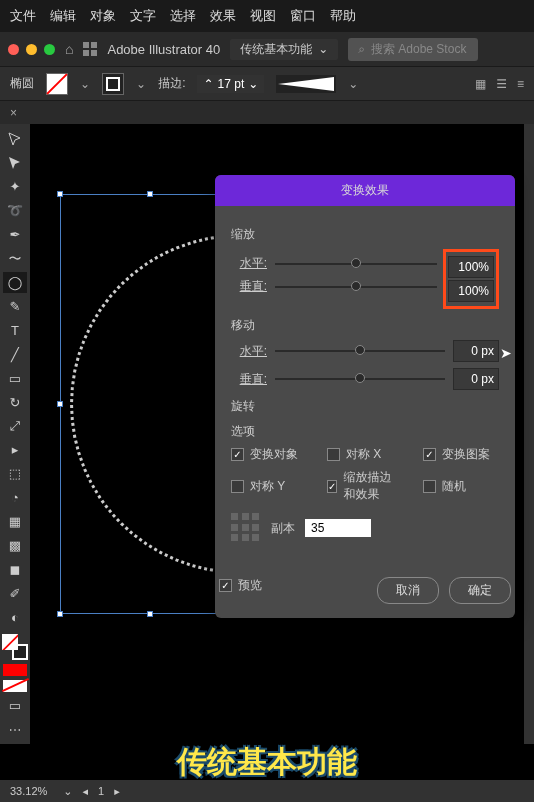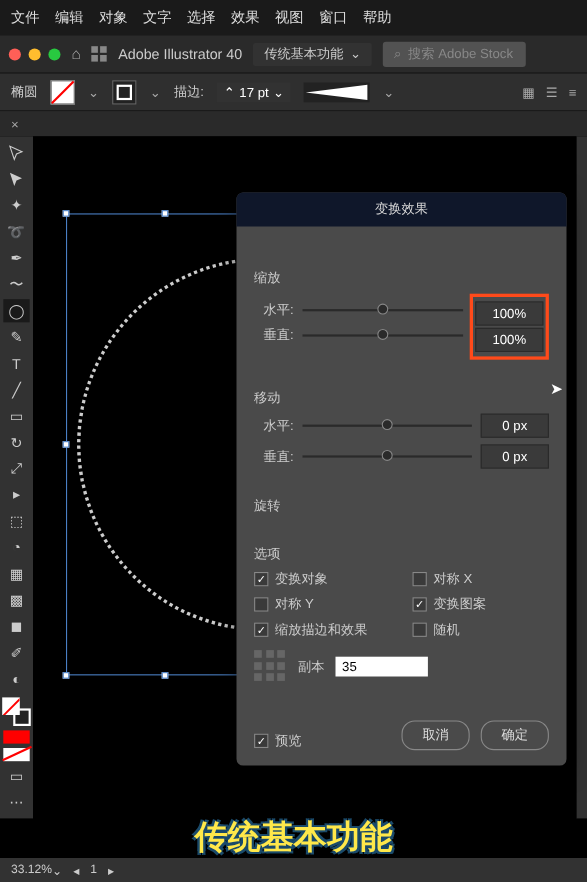--- a/index.html
+++ b/index.html
@@ -53,55 +53,55 @@
 .artboard { position: absolute; left: 30px; top: 70px; width: 180px; height: 420px; border: 1px solid #4a7fc4; }
 .handle { position: absolute; width: 6px; height: 6px; background: #fff; border: 1px solid #4a7fc4; }
 .h-tl { top: -4px; left: -4px; } .h-tr { top: -4px; right: -4px; }
 .h-bl { bottom: -4px; left: -4px; } .h-br { bottom: -4px; right: -4px; }
 .h-ml { top: 50%; left: -4px; margin-top: -3px; }
 .h-tm { top: -4px; left: 50%; margin-left: -3px; }
 .h-bm { bottom: -4px; left: 50%; margin-left: -3px; }
 .dotted-circle { position: absolute; width: 340px; height: 340px; border: 3px dotted #ccc; border-radius: 50%; left: 40px; top: 110px; }
 
 .dialog { position: absolute; left: 215px; top: 175px; width: 300px; background: #4a4a4a; border-radius: 6px; box-shadow: 0 4px 20px rgba(0,0,0,.5); }
-.dialog-title { text-align: center; padding: 7px; background: #0f172a; color: #d8d8d8; font-size: 12px; border-radius: 6px 6px 0 0; }
+.dialog-title { text-align: center; padding: 7px; background: #6d28d9; color: #d8d8d8; font-size: 12px; border-radius: 6px 6px 0 0; }
 .dialog-body { padding: 12px 16px 14px; }
-.section-label { color: #ccc; font-size: 12px; margin: 26px 0 6px; }
+.section-label { color: #ccc; font-size: 12px; margin: 8px 0 6px; }
 .field-row { display: flex; align-items: center; gap: 8px; margin: 6px 0; }
-.field-label { width: 36px; color: #ccc; font-size: 12px; text-align: right; }
+.field-label { width: 36px; color: #ccc; font-size: 12px; text-align: right; text-decoration: underline; }
 .slider { flex: 1; height: 2px; background: #2a2a2a; position: relative; }
 .slider-thumb { position: absolute; width: 10px; height: 10px; background: #2a2a2a; border: 1px solid #888; border-radius: 50%; top: -5px; left: 50%; margin-left: -5px; }
-.value-box { width: 62px; background: #3a3a3a; color: #fff; text-align: center; padding: 3px 4px; font-size: 12px; border: 1px solid #2a2a2a; }
+.value-box { width: 46px; background: #3a3a3a; color: #fff; text-align: right; padding: 3px 4px; font-size: 12px; border: 1px solid #2a2a2a; }
 .highlight-box { border: 3px solid #ff4a1a; padding: 2px; }
 .highlight-box .value-box { margin: 2px 0; }
 
 .angle-row { display: flex; align-items: center; gap: 10px; margin: 6px 0; }
 .angle-dial { width: 26px; height: 26px; border: 1.5px solid #aaa; border-radius: 50%; position: relative; }
 .angle-dial::after { content: ""; position: absolute; width: 12px; height: 1.5px; background: #aaa; top: 12px; left: 13px; }
 
-.checkbox-grid { display: grid; grid-template-columns: 1fr 1fr; gap: 6px 20px; margin: 6px 0; }
+.checkbox-grid { display: grid; grid-template-columns: 1fr 1fr 1fr; gap: 6px 20px; margin: 6px 0; }
 .check-row { display: flex; align-items: center; gap: 6px; font-size: 12px; color: #ccc; }
 .checkbox { width: 13px; height: 13px; border: 1px solid #888; background: #3a3a3a; display: flex; align-items: center; justify-content: center; font-size: 10px; color: #fff; }
 .checkbox.checked::after { content: "✓"; }
 
 .anchor-grid { width: 30px; height: 30px; display: grid; grid-template: repeat(3,1fr)/repeat(3,1fr); gap: 2px; }
 .anchor-grid div { background: #666; width: 7px; height: 7px; }
 .copies-row { display: flex; align-items: center; gap: 10px; margin: 10px 0; }
-.copies-input { width: 84px; background: #fff; color: #000; padding: 2px 6px; font-size: 12px; }
-
-.dialog-footer { display: flex; align-items: flex-end; gap: 10px; padding: 10px 16px 14px; }
+.copies-input { width: 66px; background: #fff; color: #000; padding: 2px 6px; font-size: 12px; }
+
+.dialog-footer { display: flex; align-items: flex-start; gap: 10px; padding: 10px 4px 14px; }
 .dialog-footer .check-row { margin-right: auto; }
 .btn { padding: 4px 18px; border: 1px solid #888; border-radius: 12px; background: transparent; color: #ddd; font-size: 12px; cursor: pointer; }
 
 .cursor-arrow { position: absolute; left: 500px; top: 345px; font-size: 14px; color: #fff; }
 
 .caption { position: absolute; bottom: 22px; left: 0; right: 0; text-align: center; font-size: 30px; font-weight: bold; color: #ffe84a; text-shadow: 2px 2px 0 #1a4a6a, -2px -2px 0 #1a4a6a, 2px -2px 0 #1a4a6a, -2px 2px 0 #1a4a6a; line-height: 1.2; }
 
 .statusbar { position: absolute; bottom: 0; left: 0; right: 0; height: 22px; background: #323232; display: flex; align-items: center; padding: 0 10px; gap: 10px; font-size: 11px; color: #ccc; }
-.zoom-dd { display: flex; align-items: center; gap: 0; }
+.zoom-dd { display: flex; align-items: center; gap: 16px; }
 </style>
 </head>
 <body>
 
 <div class="menubar">
   <span>文件</span>
   <span>编辑</span>
   <span>对象</span>
   <span>文字</span>
   <span>选择</span>
@@ -271,26 +271,26 @@
     <div class="checkbox-grid">
       <div class="check-row">
           <div class="checkbox checked"></div>
           <span>变换对象</span>
         </div>
       <div class="check-row">
           <div class="checkbox"></div>
           <span>对称 X</span>
         </div>
       <div class="check-row">
+          <div class="checkbox checked"></div>
+          <span>变换图案</span>
+        </div>
+      <div class="check-row">
           <div class="checkbox"></div>
           <span>对称 Y</span>
-        </div>
-      <div class="check-row">
-          <div class="checkbox checked"></div>
-          <span>变换图案</span>
         </div>
       <div class="check-row">
           <div class="checkbox checked"></div>
           <span>缩放描边和效果</span>
         </div>
       <div class="check-row">
           <div class="checkbox"></div>
           <span>随机</span>
         </div>
     </div>

